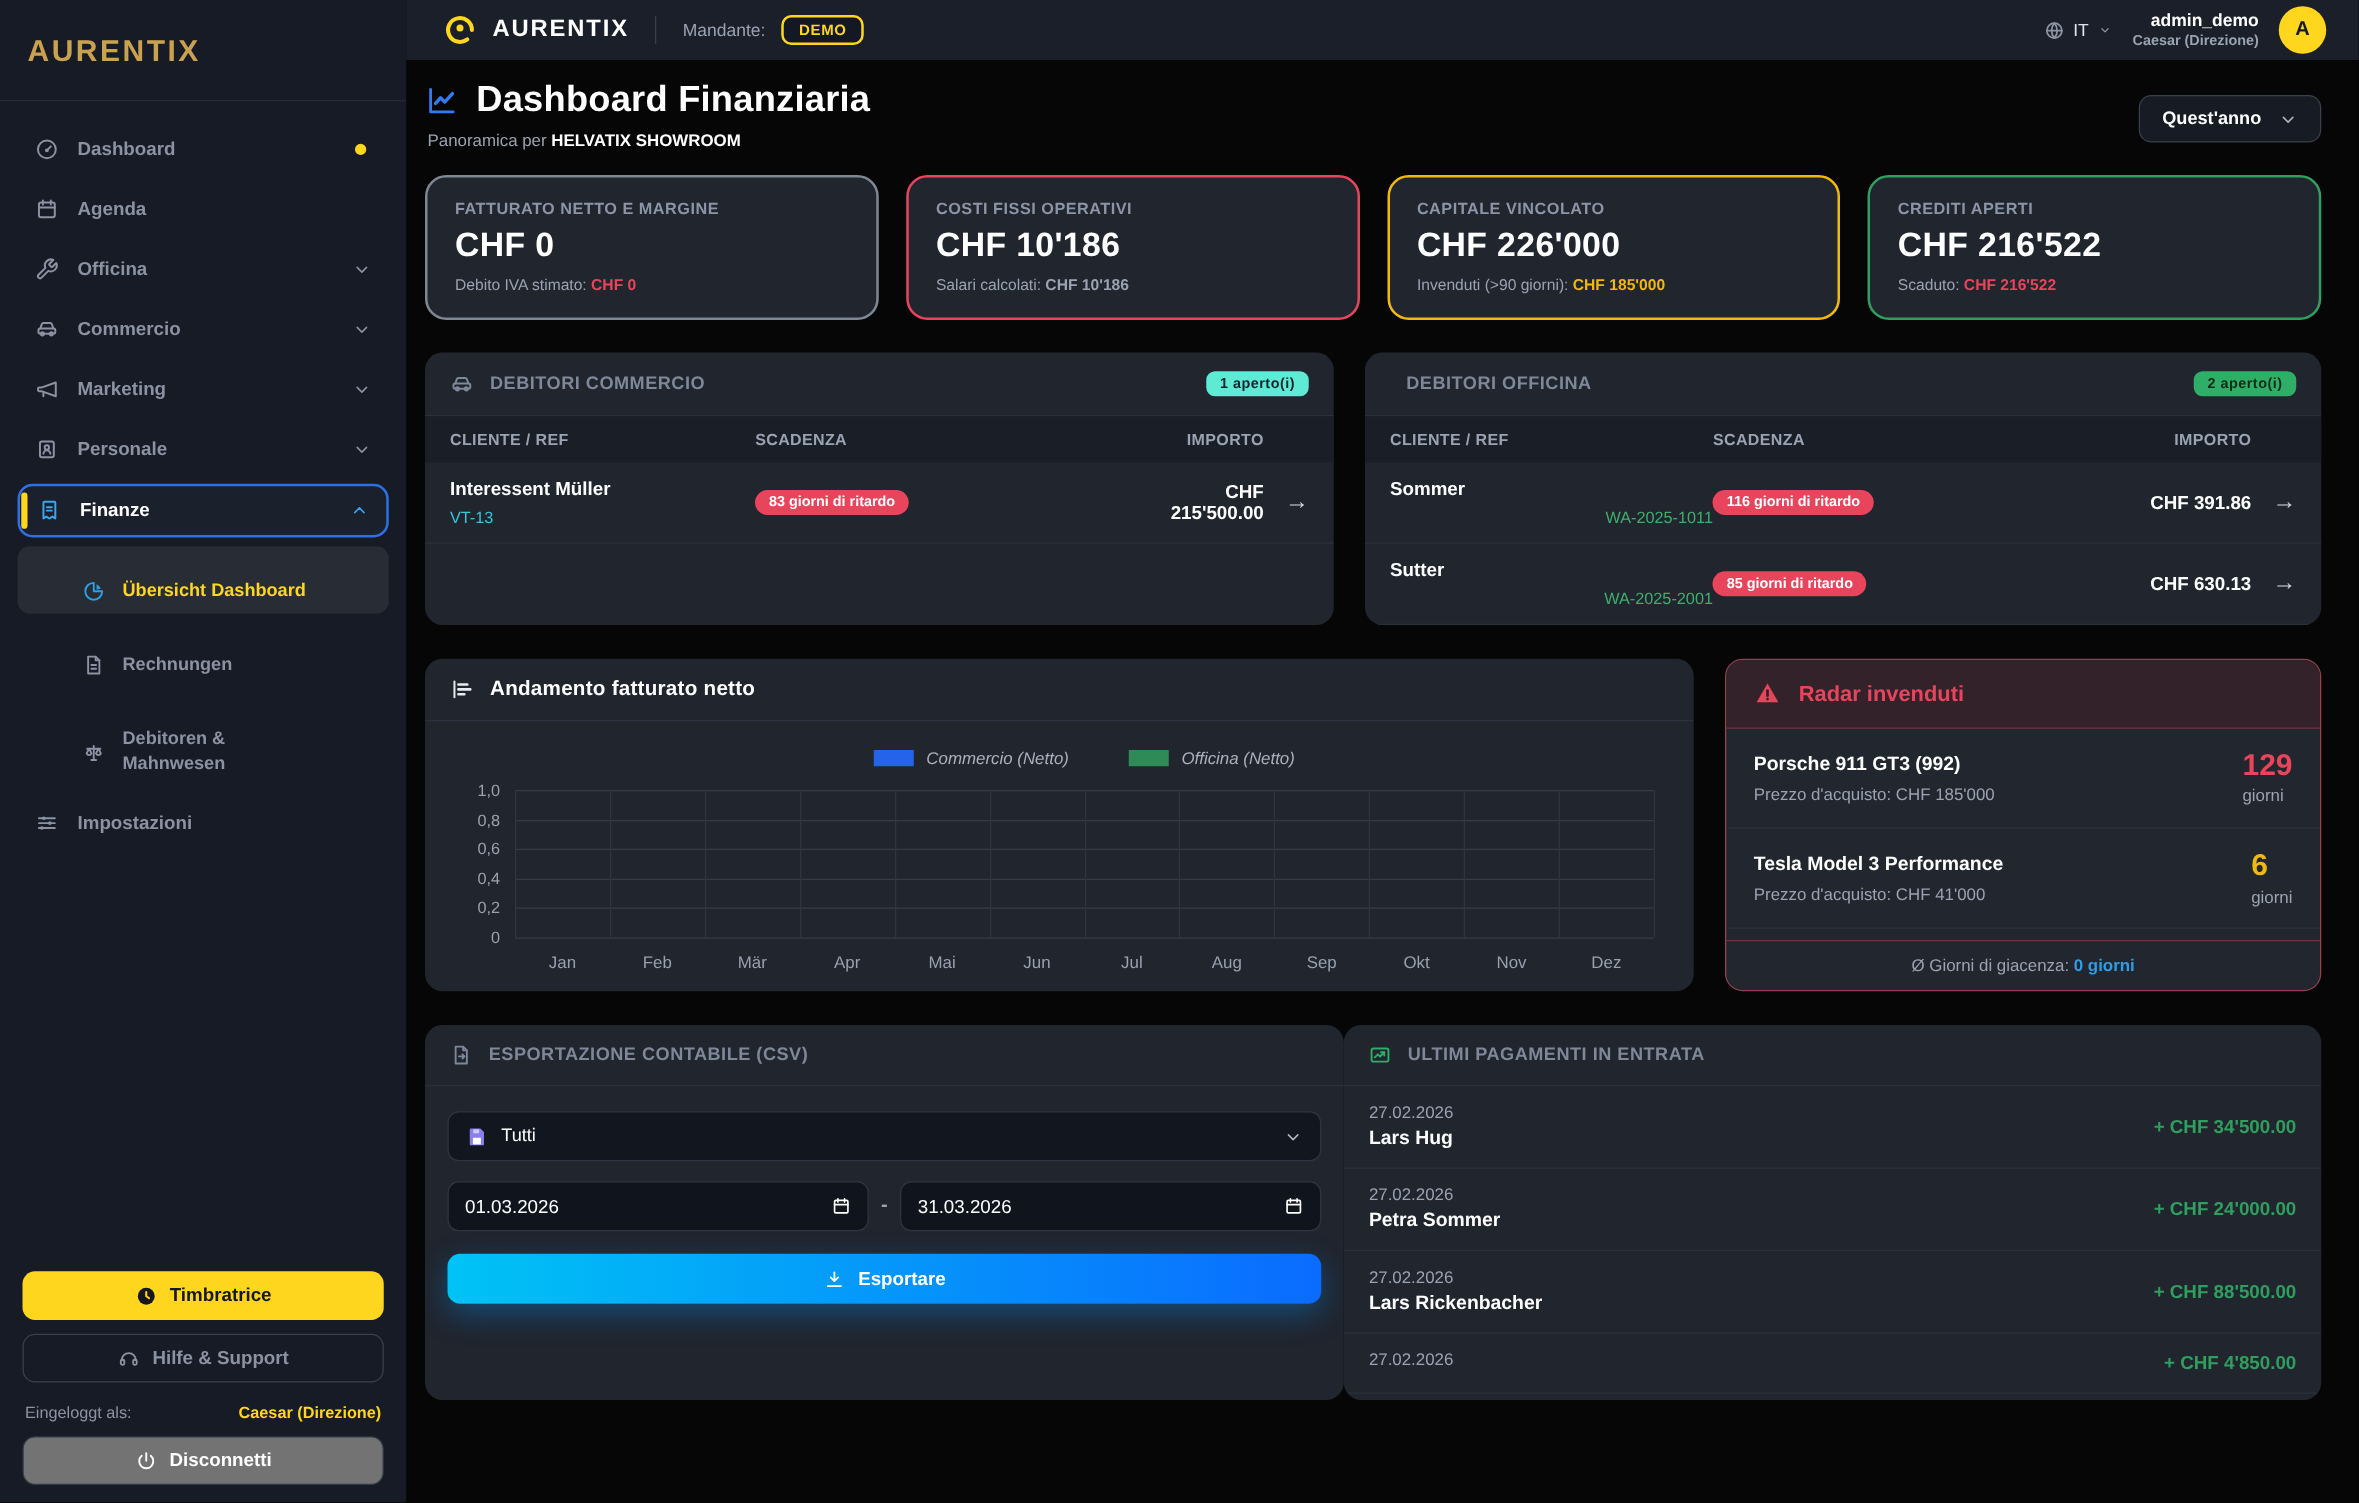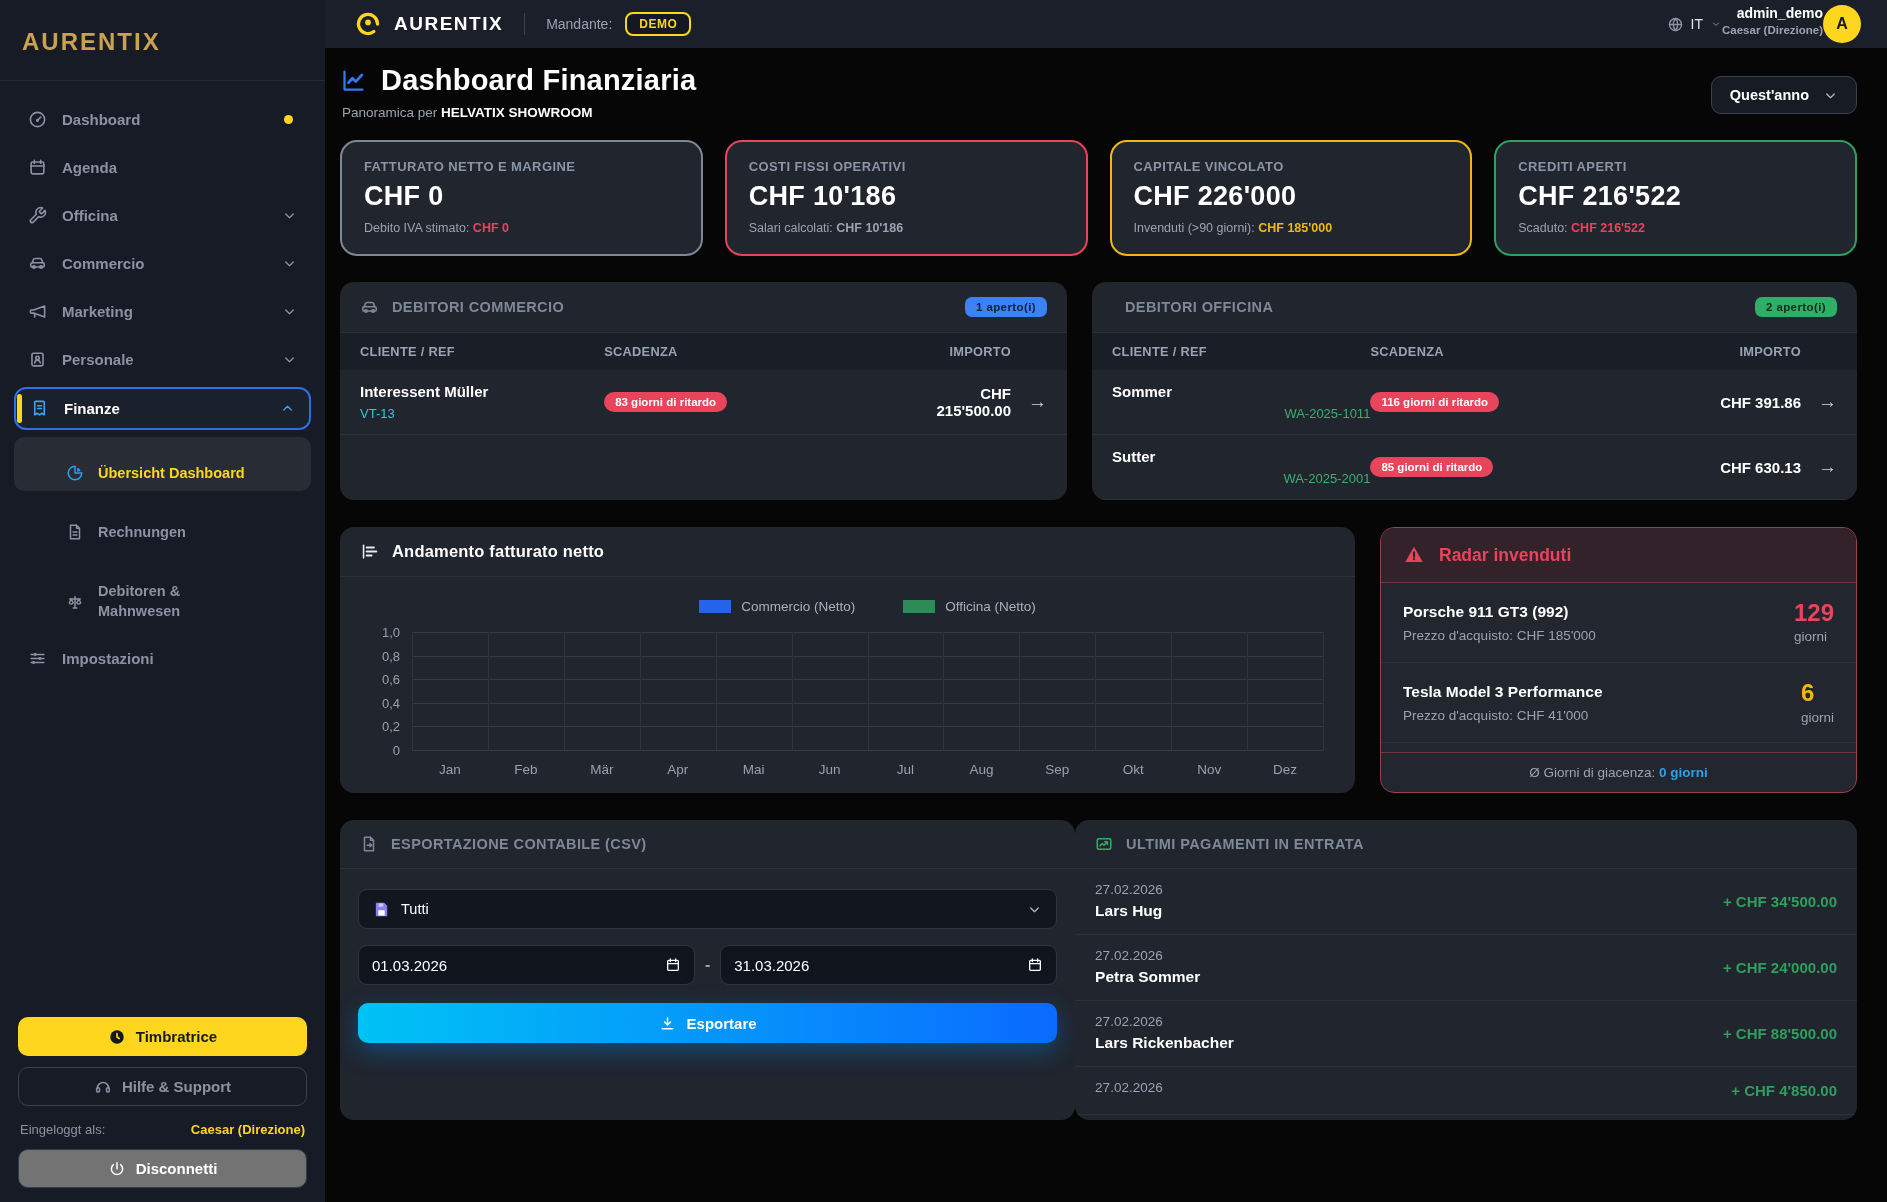--- a/index.html
+++ b/index.html
@@ -42,21 +42,21 @@
   .btn-disconnetti { background:#737373; border:1px solid #343b47; color:#fff; }
 
   
   .main { flex:1; display:flex; flex-direction:column; min-width:0; }
   .topbar { height:48px; background:#1a1f29; display:flex; align-items:center; padding:0 26px 0 30px; gap:13px; flex-shrink:0; }
   .brand-txt { color:#fff; font-weight:800; font-size:19px; letter-spacing:1.5px; }
   .tb-div { width:1px; height:22px; background:#39404d; margin:0 8px; }
   .mandante-lbl { color:#9aa3b2; font-size:14px; }
   .demo-badge { border:2px solid #ffd61e; color:#ffd61e; background:#141824; font-size:12px; font-weight:800;
     padding:3px 12px; border-radius:8px; letter-spacing:.5px; cursor:pointer; }
-  .tb-right { margin-left:auto; display:flex; }
+  .tb-right { margin-left:auto; display:flex; align-items:center; gap:16px; }
   .lang-sel { display:flex; align-items:center; gap:7px; color:#dfe4ec; font-size:14px; cursor:pointer; }
   .lang-sel .ic { color:#8b93a3; }
   .user-block { text-align:right; line-height:1.25; }
   .user-name { color:#fff; font-weight:800; font-size:14px; }
   .user-role { color:#9aa3b2; font-size:11.5px; font-weight:700; }
   .avatar { width:38px; height:38px; border-radius:50%; background:#ffd61e; color:#15181f; display:flex;
     align-items:center; justify-content:center; font-weight:800; font-size:16px; cursor:pointer; }
 
   .content { flex:1; padding:16px 30px 0 15px; min-width:0; }
 
@@ -77,21 +77,21 @@
   .kpi-value { font-size:27px; font-weight:800; color:#fff; margin-top:7px; letter-spacing:.3px; }
   .kpi-sub { font-size:12.5px; color:#9aa3b2; margin-top:9px; }
   .kpi-sub b { font-weight:800; }
 
   
   .panel { background:#20252e; border-radius:14px; overflow:hidden; display:flex; flex-direction:column; }
   .panel-head { display:flex; align-items:center; gap:13px; padding:15px 20px; border-bottom:1px solid #2b313c;
     color:#7e8899; font-weight:700; font-size:14.5px; letter-spacing:.4px; }
   .panel-head .ic { color:#7e8899; }
   .badge { margin-left:auto; font-size:11.5px; font-weight:800; padding:4px 11px; border-radius:7px; }
-  .badge-cyan { background:#3b82f6; color:#0b2430; }
+  .badge-cyan { background:#5eead4; color:#0b2430; }
   .badge-green { background:#2fae68; color:#0b2d18; }
 
   .row2 { display:grid; grid-template-columns:727fr 765fr; gap:25px; margin-bottom:27px; }
   .tbl-cols, .tbl-row { display:grid; grid-template-columns:1.35fr 1.25fr 1fr 36px; align-items:center; padding:0 20px; }
   .tbl-cols { background:#1a1f27; height:37px; color:#99a3b3; font-size:12.8px; font-weight:700; letter-spacing:.3px; }
   .tbl-cols .c3 { text-align:right; }
   .tbl-row { padding-top:13px; padding-bottom:13px; border-bottom:1px solid #2b313c; }
   .client-name { color:#fff; font-weight:700; font-size:15px; }
   .client-ref { font-size:13px; margin-top:6px; }
   .ref-cyan { color:#35c7dd; }
@@ -100,21 +100,21 @@
     padding:4px 11px; border-radius:999px; }
   .amt { color:#fff; font-weight:800; font-size:15px; text-align:right; }
   .amt.narrow { max-width:100px; margin-left:auto; }
   .row-arrow { color:#cfd5de; font-size:19px; text-align:right; cursor:pointer; }
 
   
   .row3 { display:grid; grid-template-columns:1015fr 477fr; gap:25px; margin-bottom:27px; }
   .chart-head { color:#fff; font-size:16.5px; font-weight:800; letter-spacing:.2px; }
   .chart-head .ic { color:#e8ecf2; }
   .chart-body { padding:14px 26px 16px; }
-  .legend { display:flex; justify-content:center; gap:48px; margin:8px 0 18px 40px; }
+  .legend { display:flex; justify-content:center; gap:48px; margin:8px 0 18px 40px;font-style:italic; }
   .leg-item { display:flex; align-items:center; gap:10px; color:#a9b1bd; font-size:13.5px; }
   .leg-swatch { width:32px; height:13px; }
   .plot { position:relative; height:118px; margin-left:46px; margin-right:6px; }
   .hline { position:absolute; left:0; right:0; height:1px; background:#363c46; }
   .vline { position:absolute; top:0; bottom:0; width:1px; background:#2f353e; }
   .ylab { position:absolute; right:calc(100% + 12px); transform:translateY(-50%); color:#98a1ae; font-size:13px; }
   .xrow { display:flex; margin:12px 6px 0 46px; }
   .xlab { flex:1; text-align:center; color:#98a1ae; font-size:13.5px; }
 
   

